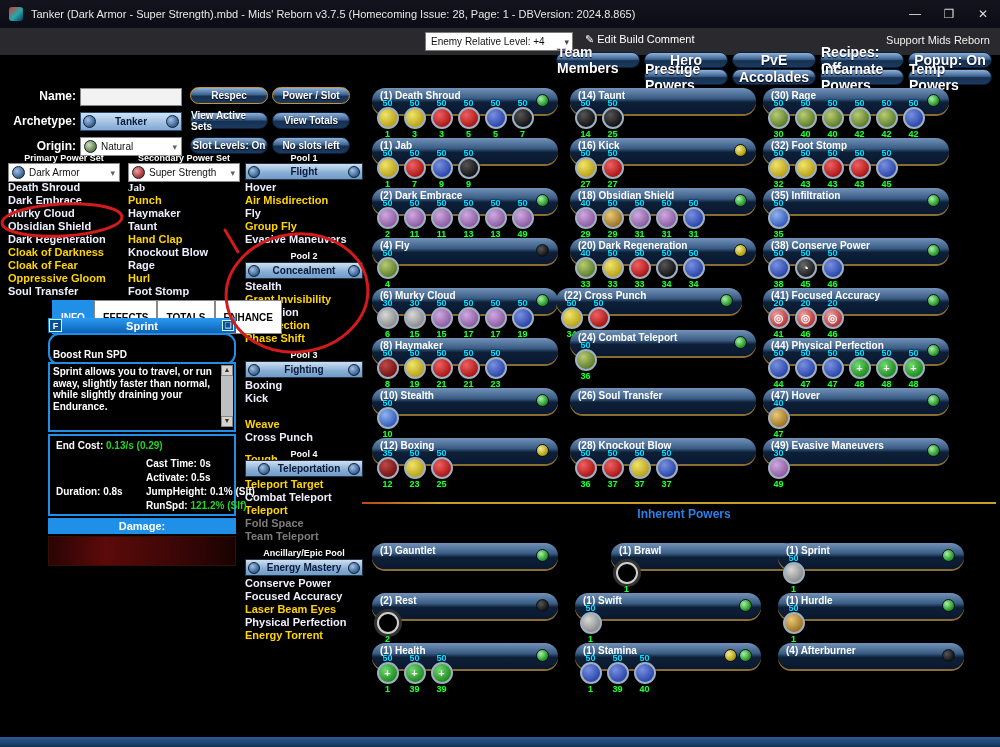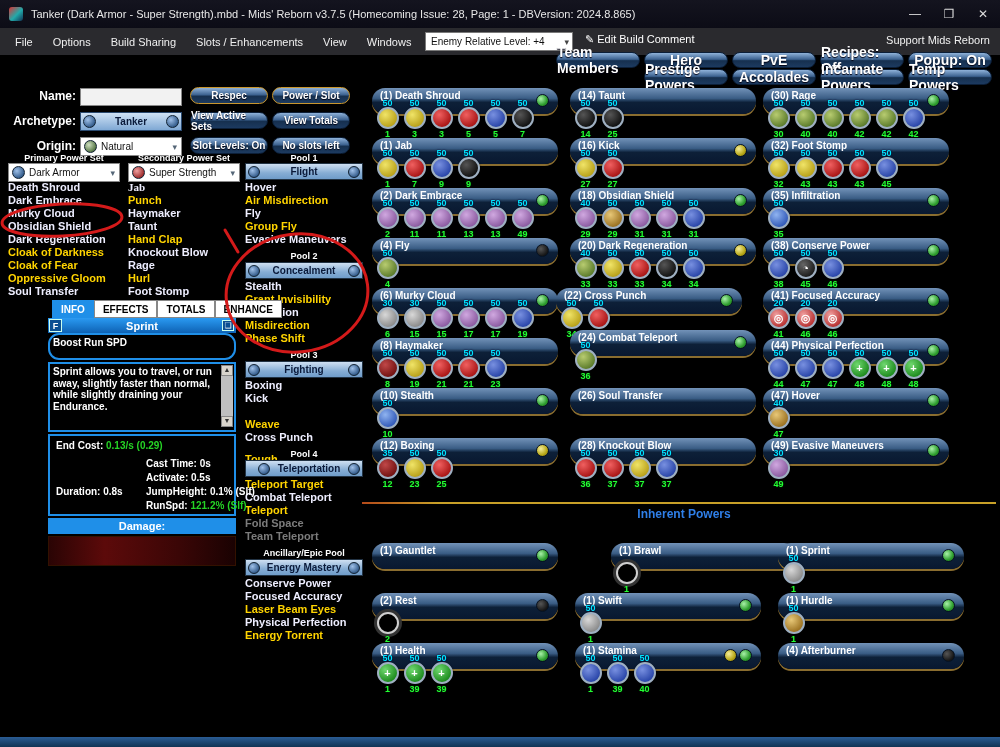--- a/index.html
+++ b/index.html
@@ -55,32 +55,32 @@
   
   .plist-item { position:absolute; font-size:11px; font-weight:bold; white-space:nowrap; }
   .st-taken { color:#eef; } .st-avail { color:#ffd400; } .st-disabled { color:#7c7c7c; }
   .pool-head { position:absolute; height:17px; border:1px solid #234;
     background:linear-gradient(#cfe0f2,#86add4 60%,#6f9cc9); display:flex; align-items:center;
     justify-content:space-between; padding:0 2px; }
   .pool-head .ph-name { color:#0a1a3a; font-size:10px; font-weight:bold; flex:1; text-align:center; }
 
   
   .tabs { position:absolute; left:52px; top:300px; display:flex; }
-  .tab { height:18px; padding:0 8px; font-size:10px; font-weight:bold; display:flex; align-items:center;
+  .tab { height:18px; padding:16px 8px; font-size:10px; font-weight:bold; display:flex; align-items:center;
     background:#fff; color:#000; border:1px solid #888; }
   .tab.active { background:#1f8fe8; color:#fff; border:1px solid #1f8fe8; }
   .pname-bar { position:absolute; left:48px; top:318px; width:188px; height:15px;
     background:linear-gradient(#2a9af2,#0e62b4); display:flex; align-items:center; }
   .f-btn { width:13px; height:13px; background:#0c4f92; border:1px solid #cfe; color:#fff;
     font-size:9px; font-weight:bold; display:flex; align-items:center; justify-content:center; margin-left:1px; }
   .pname-text { flex:1; text-align:center; color:#fff; font-size:11px; font-weight:bold; }
   .float-ic { width:12px; height:11px; border:1px solid #cfe; background:#0c4f92; color:#fff;
     font-size:8px; display:flex; align-items:center; justify-content:center; margin-right:2px; }
   .info-box { position:absolute; left:48px; background:#000; border:2px solid #1f8fe8; color:#fff; }
-  .shorthelp { top:333px; width:188px; height:27px; font-size:10px; font-weight:bold; padding:2px 3px;border-radius:11px; }
+  .shorthelp { top:333px; width:188px; height:27px; font-size:10px; font-weight:bold; padding:14px 3px;border-radius:11px; }
   .descbox { top:362px; width:188px; height:70px; font-size:10px; font-weight:bold; padding:2px 16px 2px 3px; line-height:1.15; }
   .vscroll { position:absolute; right:1px; top:1px; width:12px; height:62px; background:#bfbfbf; }
   .varrow { position:absolute; left:0; width:12px; height:11px; background:#d8d4cc; color:#333;
     font-size:7px; display:flex; align-items:center; justify-content:center; border:1px solid #888; }
   .statsbox { top:434px; width:188px; height:82px; font-size:10px; font-weight:bold; }
   .stat-line { position:absolute; white-space:nowrap; }
   .stat-val { color:#fff; } .stat-val.green { color:#25d325; }
   .damage-head { position:absolute; left:48px; top:518px; width:188px; height:16px; background:#1f8fe8;
     color:#fff; font-size:11px; font-weight:bold; display:flex; align-items:center; justify-content:center; }
   .damage-area { position:absolute; left:48px; top:536px; width:188px; height:30px;
@@ -126,29 +126,20 @@
     <div class="app-icon"></div>
     <div class="title-text">Tanker (Dark Armor - Super Strength).mbd - Mids' Reborn v3.7.5  (Homecoming Issue: 28, Page: 1 - DBVersion: 2024.8.865)</div>
     <div class="win-controls">
       <div class="win-btn">—</div>
       <div class="win-btn">❐</div>
       <div class="win-btn">✕</div>
     </div>
   </div>
 
   <div class="menubar">
-    <div id="menu-items" style="display:flex; padding-left:5px;">
-        <div class="menu-item">File</div>
-        <div class="menu-item">Options</div>
-        <div class="menu-item">Build Sharing</div>
-        <div class="menu-item">Slots / Enhancements</div>
-        <div class="menu-item">View</div>
-        <div class="menu-item">Windows</div>
-        <div class="menu-item">Help</div>
-      </div>
     <div class="enemy-combo">
       <span>Enemy Relative Level: +4</span>
       <span class="chev">▾</span>
     </div>
     <div class="edit-comment">✎ Edit Build Comment</div>
     <div class="support">Support Mids Reborn</div>
   </div>
 
 
   <div id="top-buttons">

